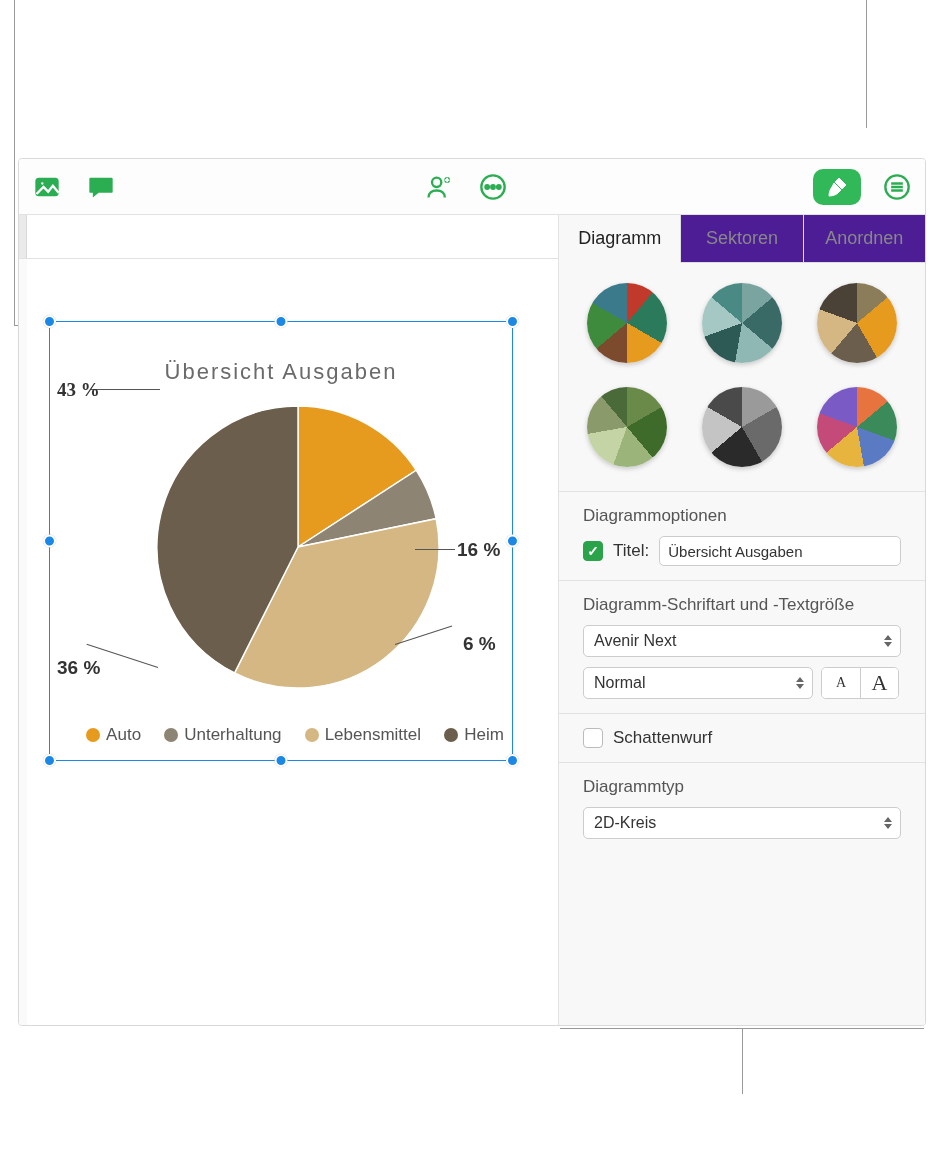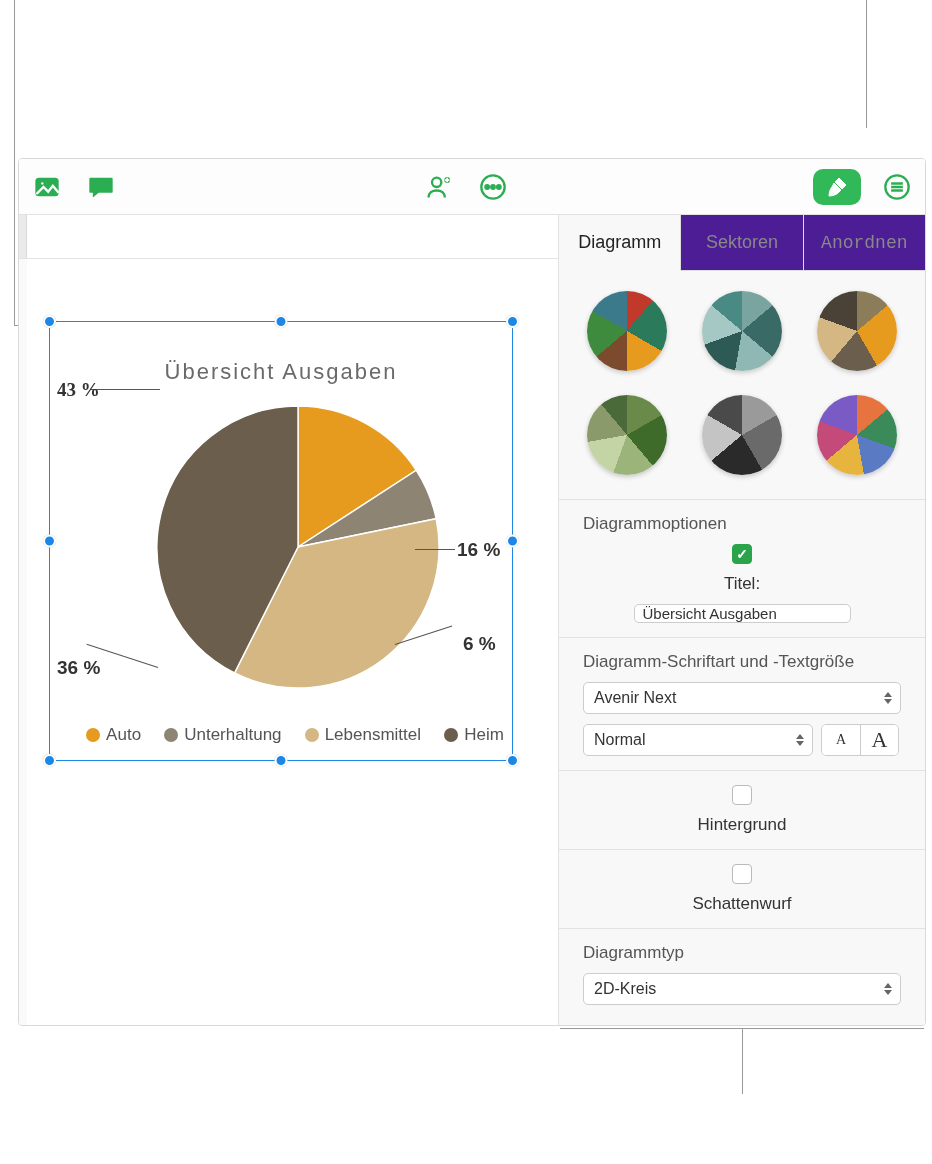--- a/index.html
+++ b/index.html
@@ -152,35 +152,35 @@
     flex: 1;
     background: #f8f8f8;
     display: flex;
     flex-direction: column;
     font-size: 16px;
     color: #333;
     min-width: 0;
   }
   .tabs {
     display: flex;
-    height: 56px;
+    height: 48px;
     border-bottom: 1px solid #ddd;
   }
   .tab {
     flex: 1;
     display: flex;
     align-items: center;
     justify-content: center;
     font-size: 18px;
     color: #888;
     background: #4c1d95;
     border-right: 1px solid #ddd;
     cursor: pointer;
   }
-  .tab:last-child { border-right: none; font-family: Liberation Mono, monospace; }
+  .tab:last-child { border-right: none; }
   .tab.active {
     background: #f8f8f8;
     color: #222;
     font-weight: 500;
     border-bottom: 1px solid #f8f8f8;
     margin-bottom: -1px;
   }
 
   .style-grid {
     display: grid;
@@ -200,21 +200,21 @@
   .section {
     padding: 14px 24px;
     border-bottom: 1px solid #e2e2e2;
   }
   .section-title {
     font-size: 17px;
     color: #555;
     margin-bottom: 10px;
   }
   .row { display: flex; align-items: center; gap: 10px; margin-bottom: 10px; }
-  .row:last-child { margin-bottom: 0; flex-direction: column; }
+  .row:last-child { margin-bottom: 0; }
 
   .checkbox {
     width: 20px; height: 20px;
     border: 1.5px solid #bbb;
     border-radius: 4px;
     background: #fff;
     display: flex; align-items: center; justify-content: center;
     cursor: pointer;
     flex-shrink: 0;
   }
@@ -449,26 +449,20 @@
             <span>Normal</span>
             <span class="caret caret-updown"></span>
           </div>
           <div class="size-toggle">
             <div class="size-btn size-small">A</div>
             <div class="size-btn size-large">A</div>
           </div>
         </div>
       </div>
 
-      <div class="section">
-        <div class="row">
-          <div class="checkbox"></div>
-          <span class="check-label">Hintergrund</span>
-        </div>
-      </div>
 
       <div class="section">
         <div class="row">
           <div class="checkbox"></div>
           <span class="check-label">Schattenwurf</span>
         </div>
       </div>
 
       <div class="section" style="border-bottom:none;">
         <div class="section-title">Diagrammtyp</div>

